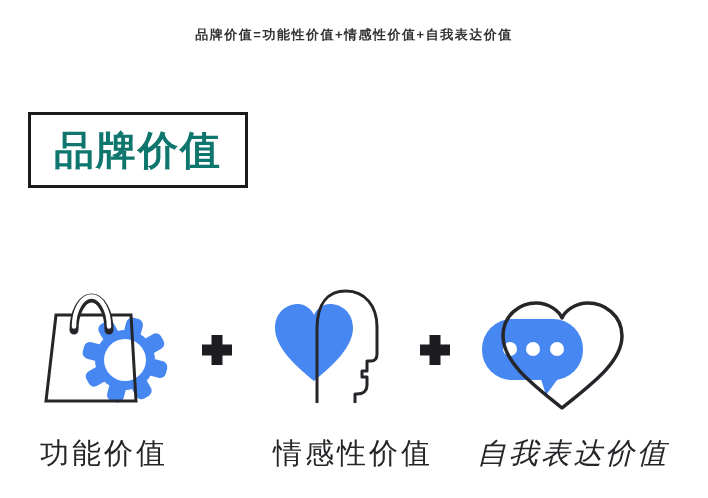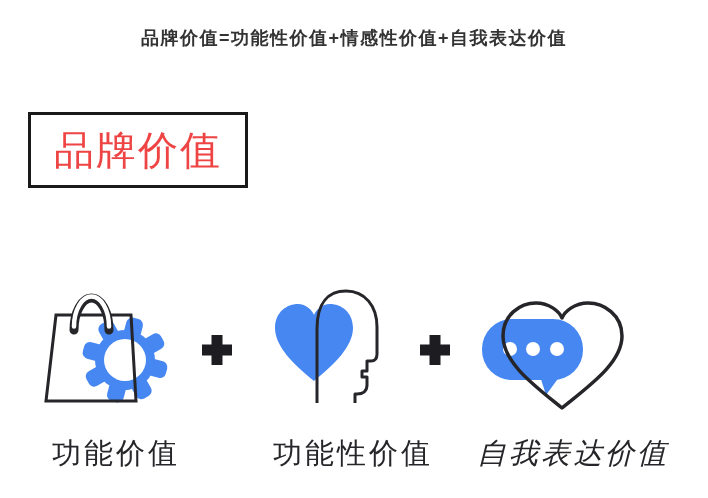--- a/index.html
+++ b/index.html
@@ -6,43 +6,43 @@
   #stage{
     position:relative;
     width:708px;height:498px;
     background:#ffffff;
     overflow:hidden;
     font-family:"Liberation Sans","DejaVu Sans",sans-serif;
   }
   .formula-title{
     position:absolute;top:26px;left:0;width:708px;
     text-align:center;
-    font-size:18px;font-weight:700;
+    font-size:13px;font-weight:700;
     letter-spacing:1.5px;
     color:#333333;
   }
   .brand-box{
     position:absolute;left:28px;top:112px;
     width:220px;height:76px;
     box-sizing:border-box;
     border:3px solid #1a1a1a;
     display:flex;align-items:center;justify-content:center;
   }
   .brand-box span{
-    font-size:40px;font-weight:400;color:#ef4444;letter-spacing:2px;
+    font-size:40px;font-weight:700;color:#0f766e;letter-spacing:2px;
   }
   .icon{position:absolute;}
   .value-label{
     position:absolute;top:434px;
     font-size:29px;font-weight:400;
     letter-spacing:3px;
     color:#26262a;
     white-space:nowrap;
   }
-  .lbl-1{left:52px;}
+  .lbl-1{left:40px;}
   .lbl-2{left:273px;}
   .lbl-3{left:477px;font-style:italic;}
 </style>
 </head>
 <body>
 
 <div id="stage">
 
   <div class="formula-title">品牌价值=功能性价值+情感性价值+自我表达价值</div>
 
@@ -103,16 +103,16 @@
         <circle cx="30" cy="61" r="7"></circle>
         <circle cx="53" cy="61" r="7"></circle>
         <circle cx="77" cy="61" r="7"></circle>
       </g>
     </g>
     <path d="M82,120 C55,98 23,75 23,48 C23,27 40,15 56,15 C69,15 79,23 82,30
              C85,23 95,15 108,15 C124,15 142,27 142,48 C142,75 109,98 82,120 Z" fill="none" stroke-width="3.5" stroke-linejoin="round" stroke="#26262a"></path>
   </svg>
 
   <div class="value-label lbl-1">功能价值</div>
-  <div class="value-label lbl-2">功能性价值</div>
+  <div class="value-label lbl-2">情感性价值</div>
   <div class="value-label lbl-3">自我表达价值</div>
 
 </div>
 
 </body></html>

